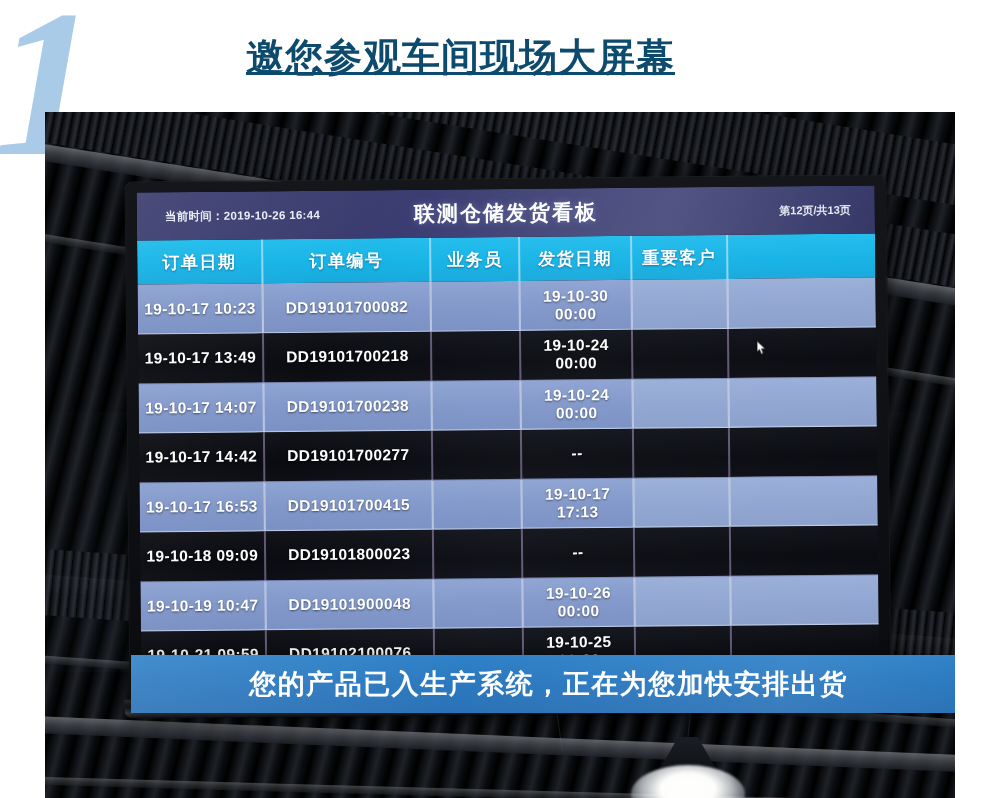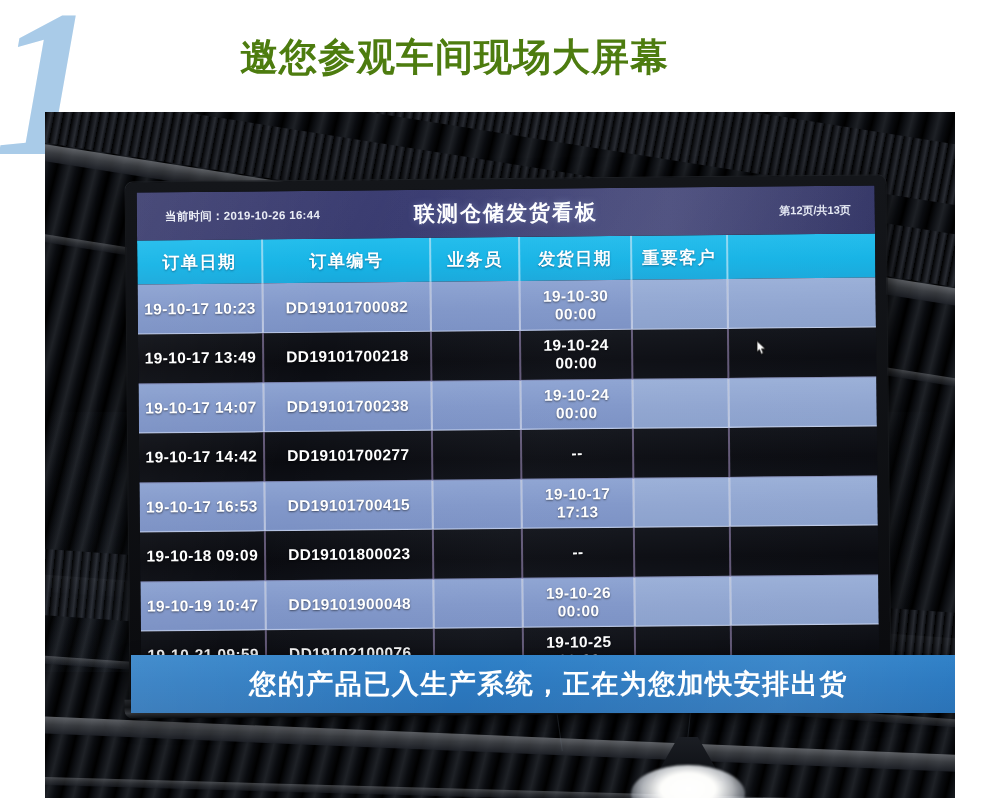--- a/index.html
+++ b/index.html
@@ -21,26 +21,27 @@
     font-weight: 700;
     color: #a9cbe8;
     line-height: 1;
     letter-spacing: -8px;
     user-select: none;
   }
 
   
   .heading {
     position: absolute;
-    left: 240px; top: 32px;
+    left: 246px; top: 32px;
     font-size: 38px;
     font-weight: 700;
-    color: #4d7c0f;
+    color: #0c4a6e;
     letter-spacing: 1px;
     white-space: nowrap;
+    text-decoration: underline;
   }
 
   
   .photo {
     position: absolute;
     left: 45px; top: 112px;
     width: 910px; height: 686px;
     overflow: hidden;
     background: #090b0f;
   }

